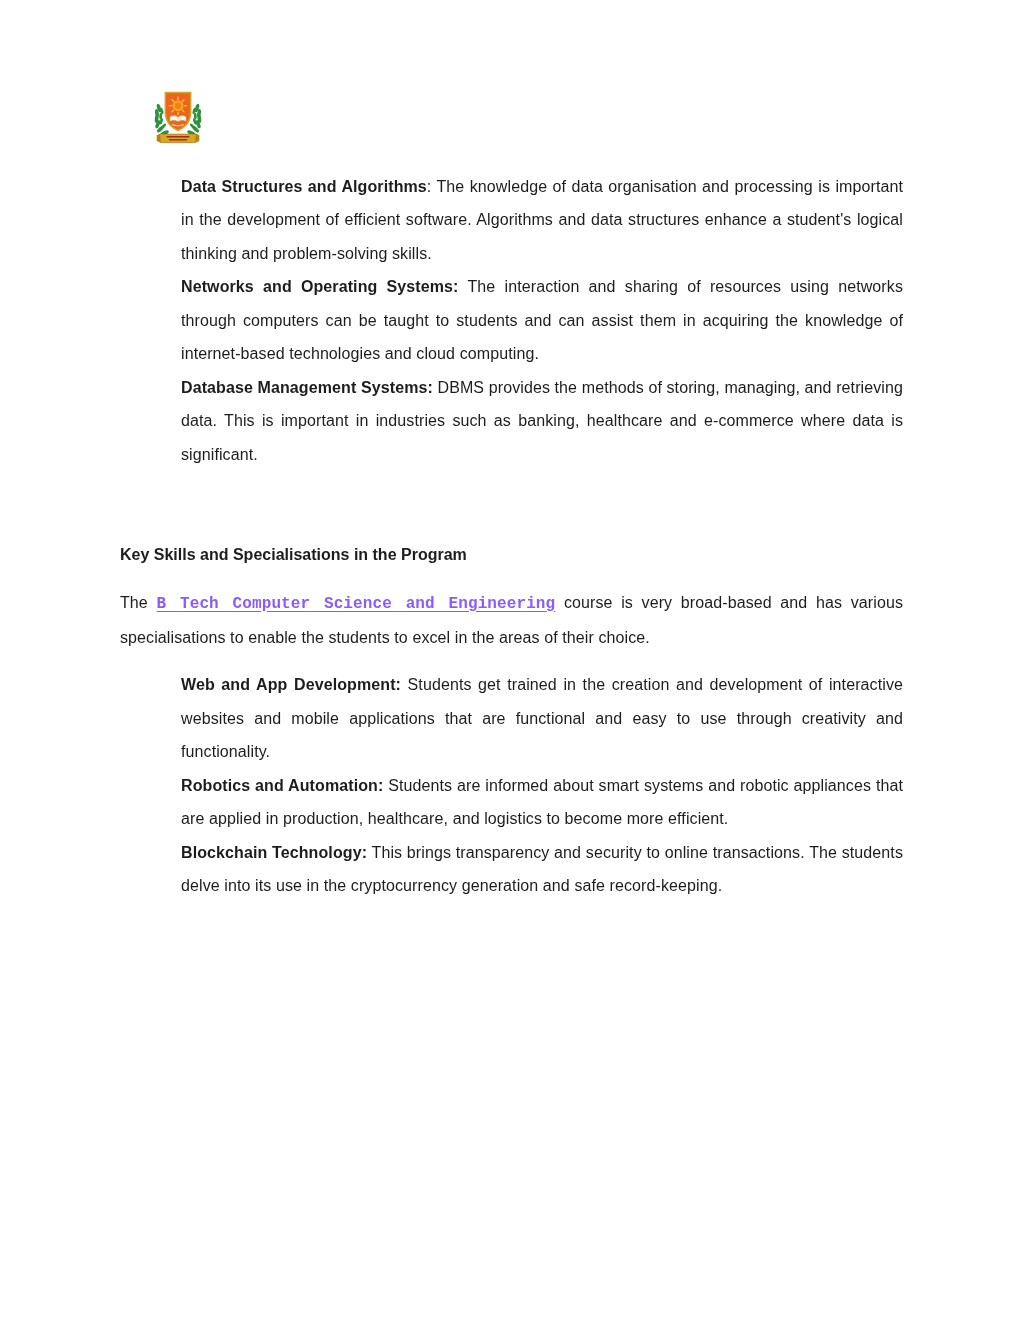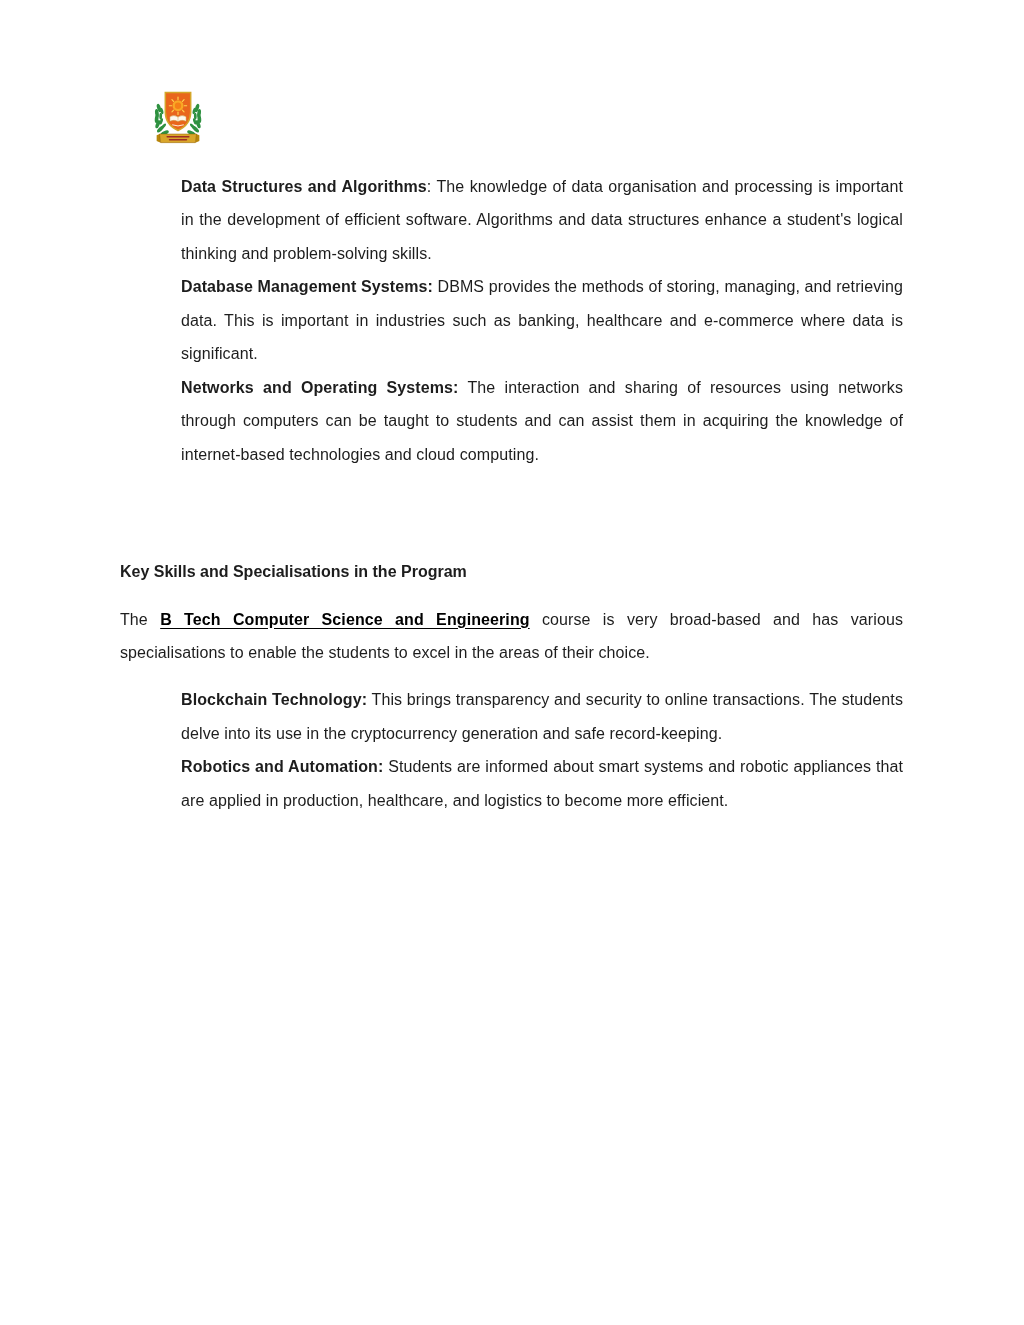--- a/index.html
+++ b/index.html
@@ -36,21 +36,21 @@
     line-height: 33.45px;
     text-align: justify;
     letter-spacing: 0.1px;
   }
   .indent-block { margin-left: 61px; }
 
   .doc-heading {
     font-size: 16px;
     line-height: 33.45px;
     font-weight: bold;
-    margin: 84px 0 14px 0;
+    margin: 67px 0 14px 0;
     text-align: left;
   }
   .lead-para { margin-bottom: 14px !important; }
 
   strong.lead-bold { font-weight: bold; }
 
   a.course-link {
     color: #2062C9;
     font-weight: bold;
     text-decoration: underline;
@@ -118,27 +118,28 @@
 
       <rect x="30" y="81.5" width="40" height="2.6" rx="1.3" fill="#9E2B25"></rect>
       <rect x="34" y="86.5" width="32" height="2.6" rx="1.3" fill="#9E2B25"></rect>
     </svg>
   </div>
 
   <div class="content">
 
     <div class="indent-block">
       <p><strong class="lead-bold">Data Structures and Algorithms</strong><span>: The knowledge of data organisation and processing is important in the development of efficient software. Algorithms and data structures enhance a student's logical thinking and problem-solving skills.</span></p>
+      <p><strong class="lead-bold">Networks and Operating Systems:</strong><span> The interaction and sharing of resources using networks through computers can be taught to students and can assist them in acquiring the knowledge of internet-based technologies and cloud computing.</span></p>
       <p><strong class="lead-bold">Database Management Systems:</strong><span> DBMS provides the methods of storing, managing, and retrieving data. This is important in industries such as banking, healthcare and e-commerce where data is significant.</span></p>
-      <p><strong class="lead-bold">Networks and Operating Systems:</strong><span> The interaction and sharing of resources using networks through computers can be taught to students and can assist them in acquiring the knowledge of internet-based technologies and cloud computing.</span></p>
     </div>
 
     <h2 class="doc-heading">Key Skills and Specialisations in the Program</h2>
 
-    <p class="lead-para"><span>The </span><a class="course-link" href="#" style="color: #000000;">B Tech Computer Science and Engineering</a><span> course is very broad-based and has various specialisations to enable the students to excel in the areas of their choice.</span></p>
+    <p class="lead-para"><span>The </span><a class="course-link" href="#" style="color: #8b5cf6; font-family: Liberation Mono, monospace;">B Tech Computer Science and Engineering</a><span> course is very broad-based and has various specialisations to enable the students to excel in the areas of their choice.</span></p>
 
     <div class="indent-block">
+      <p><strong class="lead-bold">Web and App Development:</strong><span> Students get trained in the creation and development of interactive websites and mobile applications that are functional and easy to use through creativity and functionality.</span></p>
+      <p><strong class="lead-bold">Robotics and Automation:</strong><span> Students are informed about smart systems and robotic appliances that are applied in production, healthcare, and logistics to become more efficient.</span></p>
       <p><strong class="lead-bold">Blockchain Technology:</strong><span> This brings transparency and security to online transactions. The students delve into its use in the cryptocurrency generation and safe record-keeping.</span></p>
-      <p><strong class="lead-bold">Robotics and Automation:</strong><span> Students are informed about smart systems and robotic appliances that are applied in production, healthcare, and logistics to become more efficient.</span></p>
     </div>
 
   </div>
 </div>
 
 </body></html>

